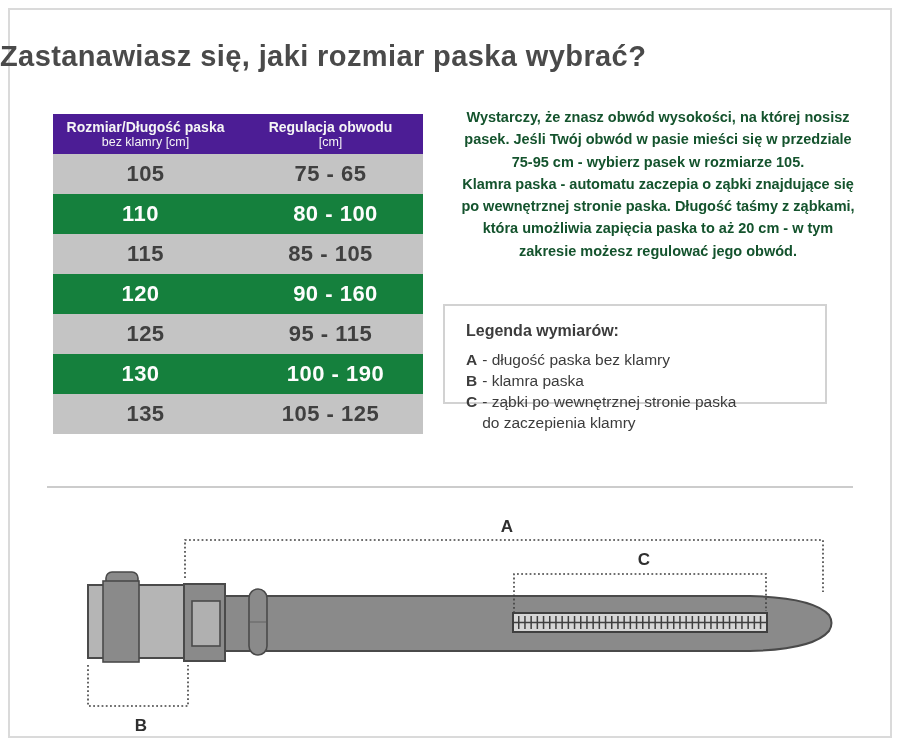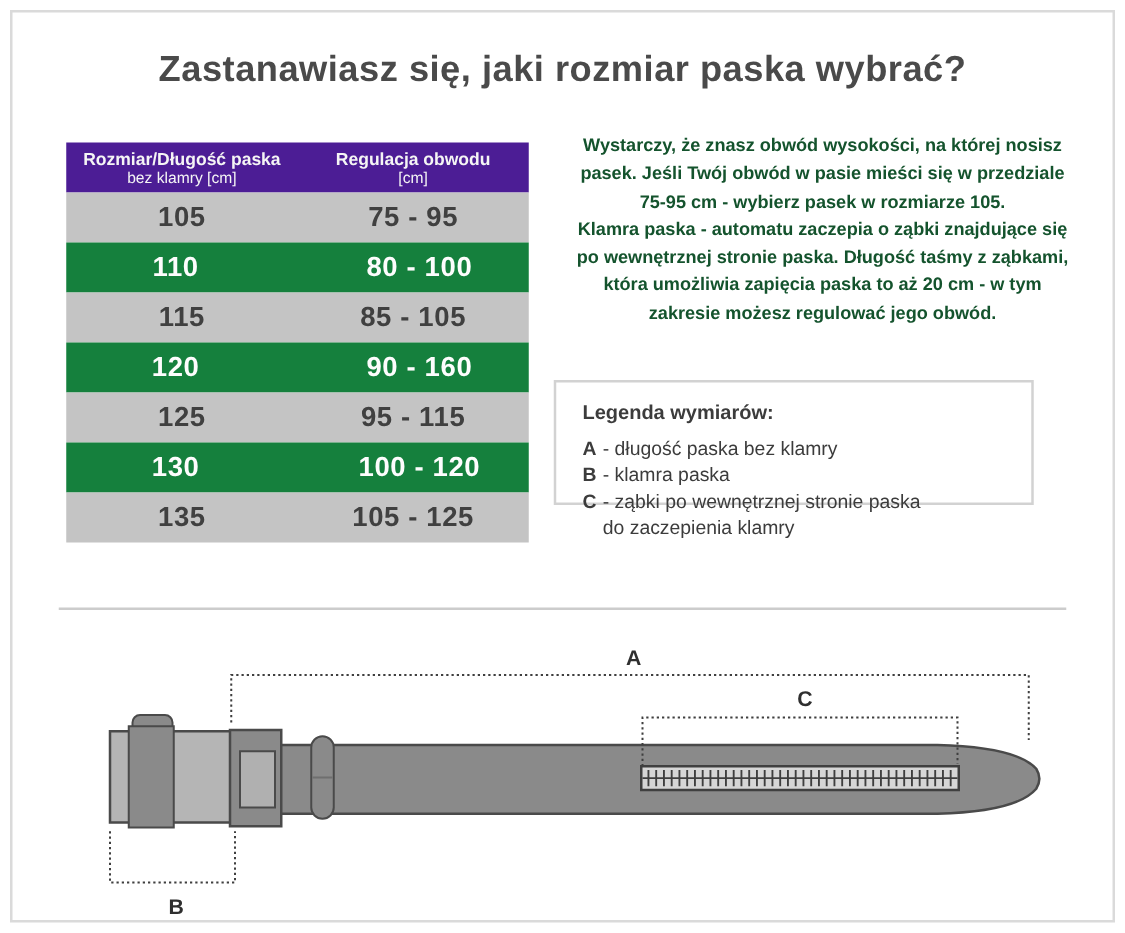--- a/index.html
+++ b/index.html
@@ -4,21 +4,21 @@
 <style>
   html,body{margin:0;padding:0;}
   body{
     width:900px;height:746px;position:relative;background:#ffffff;
     font-family:"Liberation Sans", sans-serif;color:#454545;overflow:hidden;
   }
   .page-border{
     position:absolute;inset:8px;border:2px solid #dadada;pointer-events:none;
   }
   .page-title{
-    position:absolute;top:40px;left:0;width:900px;text-align:center;
+    position:absolute;top:40px;left:0;width:900px;
     font-size:29px;font-weight:800;letter-spacing:.4px;color:#4a4a4a;margin:0;
   }
   
   .size-table{position:absolute;left:53px;top:114px;width:370px;}
   .size-table .thead{
     display:flex;background:#4c1d95;color:#f5f5f5;height:40px;align-items:center;
   }
   .size-table .thead .th{
     width:50%;text-align:center;line-height:1.15;
   }
@@ -65,41 +65,41 @@
       <span class="l1">Rozmiar/Długość paska</span>
       <span class="l2">bez klamry [cm]</span>
     </div>
     <div class="th">
       <span class="l1">Regulacja obwodu</span>
       <span class="l2">[cm]</span>
     </div>
   </div>
   <div class="trow light">
     <div class="td">105</div>
-    <div class="td">75 - 95</div>
+    <div class="td">75 - 65</div>
   </div>
   <div class="trow dark">
     <div class="td">110</div>
     <div class="td">80 - 100</div>
   </div>
   <div class="trow light">
     <div class="td">115</div>
     <div class="td">85 - 105</div>
   </div>
   <div class="trow dark">
     <div class="td">120</div>
     <div class="td">90 - 160</div>
   </div>
   <div class="trow light">
     <div class="td">125</div>
     <div class="td">95 - 115</div>
   </div>
   <div class="trow dark">
     <div class="td">130</div>
-    <div class="td">100 - 120</div>
+    <div class="td">100 - 190</div>
   </div>
   <div class="trow light">
     <div class="td">135</div>
     <div class="td">105 - 125</div>
   </div>
 </div>
 
 <p class="description">Wystarczy, że znasz obwód wysokości, na której nosisz
 pasek. Jeśli Twój obwód w pasie mieści się w przedziale
 75-95 cm - wybierz pasek w rozmiarze 105.

